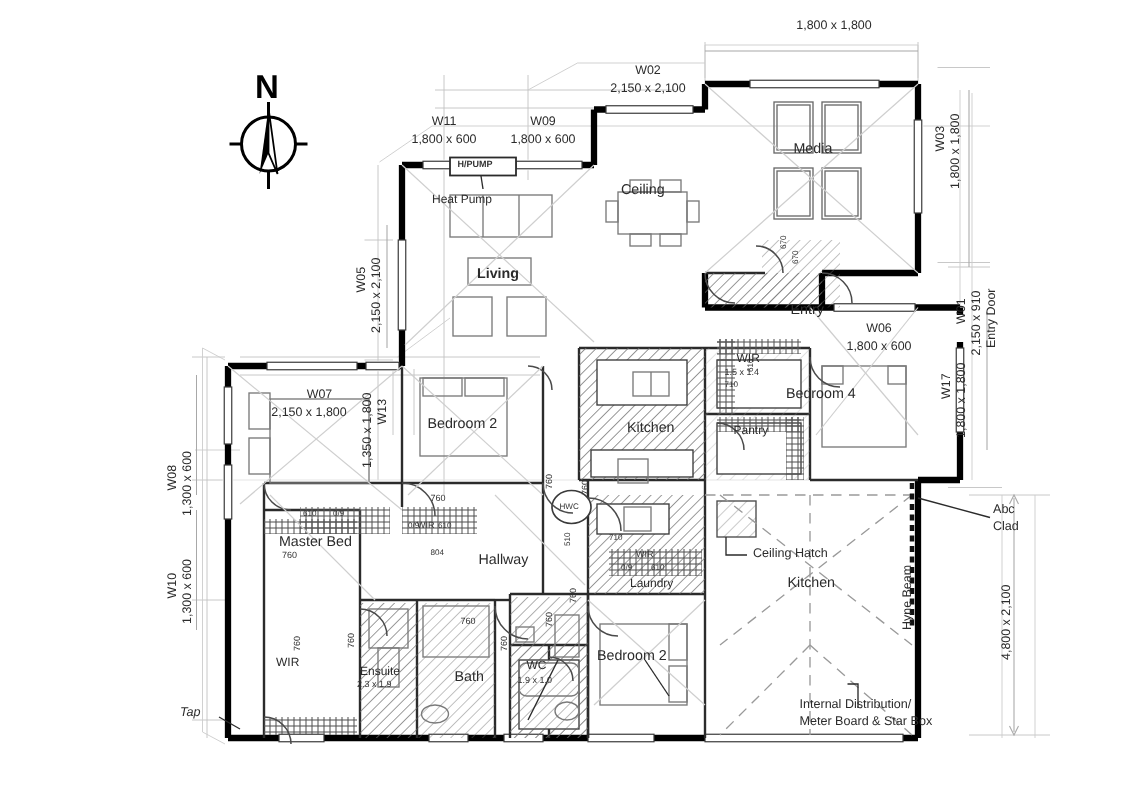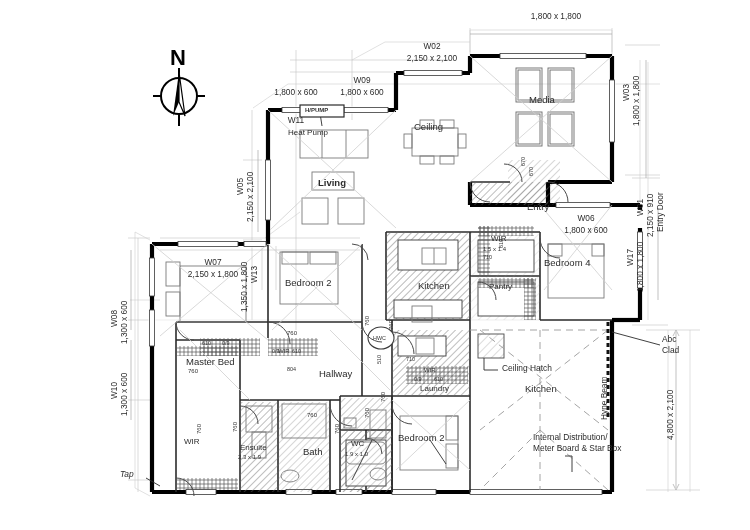--- a/index.html
+++ b/index.html
@@ -407,37 +407,37 @@
       <line x1="131" y1="250" x2="131" y2="330"></line>
       <line x1="131" y1="340" x2="131" y2="420"></line>
       <line x1="258" y1="150" x2="258" y2="232"></line>
     </g>
   </svg>
 
   <div class="lbl ncomp" style="left:170px;top:46px;">N</div>
 
   <div class="lbl dim" style="left:496px;top:12px;width:120px;">1,800 x 1,800</div>
 
-  <div class="lbl dim" style="left:262px;top:76px;width:68px;margin-top:40px;">W11</div>
+  <div class="lbl dim" style="left:262px;top:76px;width:68px;">W11</div>
   <div class="lbl dim" style="left:252px;top:88px;width:88px;">1,800 x 600</div>
 
   <div class="lbl dim" style="left:328px;top:76px;width:68px;">W09</div>
   <div class="lbl dim" style="left:318px;top:88px;width:88px;">1,800 x 600</div>
 
   <div class="lbl dim" style="left:396px;top:42px;width:72px;">W02</div>
   <div class="lbl dim" style="left:386px;top:54px;width:92px;">2,150 x 2,100</div>
 
   <div class="lbl dim rot90" style="left:622px;top:62px;height:60px;">W03</div>
   <div class="lbl dim rot90" style="left:632px;top:58px;height:86px;">1,800 x 1,800</div>
 
   <div class="lbl dim rot90" style="left:236px;top:168px;height:36px;">W05</div>
   <div class="lbl dim rot90" style="left:246px;top:152px;height:90px;">2,150 x 2,100</div>
 
   <div class="lbl dim" style="left:180px;top:258px;width:66px;">W07</div>
-  <div class="lbl dim" style="left:166px;top:270px;width:94px;">2,150 x 1,800</div>
+  <div class="lbl dim" style="left:166px;top:270px;width:80px;">2,150 x 1,800</div>
   <div class="lbl dim rot90" style="left:250px;top:256px;height:36px;">W13</div>
   <div class="lbl dim rot90" style="left:240px;top:252px;height:70px;">1,350 x 1,800</div>
 
   <div class="lbl dim rot90" style="left:110px;top:300px;height:36px;">W08</div>
   <div class="lbl dim rot90" style="left:120px;top:288px;height:68px;">1,300 x 600</div>
   <div class="lbl dim rot90" style="left:110px;top:372px;height:36px;">W10</div>
   <div class="lbl dim rot90" style="left:120px;top:360px;height:68px;">1,300 x 600</div>
 
   <div class="lbl dim" style="left:556px;top:214px;width:60px;">W06</div>
   <div class="lbl dim" style="left:542px;top:226px;width:88px;">1,800 x 600</div>
@@ -462,39 +462,39 @@
   <div class="lbl roomsm" style="left:288px;top:129px;">Heat Pump</div>
 
   <div class="lbl room" style="left:529px;top:95px;">Media</div>
   <div class="lbl room" style="left:414px;top:122px;">Ceiling</div>
   <div class="lbl room" style="left:318px;top:178px;font-weight:bold;">Living</div>
   <div class="lbl room" style="left:527px;top:202px;">Entry</div>
   <div class="lbl room" style="left:418px;top:281px;">Kitchen</div>
   <div class="lbl roomsm" style="left:489px;top:283px;">Pantry</div>
   <div class="lbl roomsm" style="left:491px;top:235px;">WIR</div>
   <div class="lbl tiny" style="left:483px;top:246px;">1.5 x 1.4</div>
-  <div class="lbl room" style="left:544px;top:258px;text-align:right;">Bedroom 4</div>
+  <div class="lbl room" style="left:524px;top:258px;text-align:right;">Bedroom 4</div>
   <div class="lbl room" style="left:285px;top:278px;">Bedroom 2</div>
   <div class="lbl room" style="left:398px;top:433px;">Bedroom 2</div>
   <div class="lbl room" style="left:186px;top:357px;">Master Bed</div>
   <div class="lbl roomsm" style="left:184px;top:438px;">WIR</div>
   <div class="lbl tiny" style="left:278px;top:348px;">WIR</div>
   <div class="lbl tiny" style="left:424px;top:367px;">WIR</div>
   <div class="lbl roomsm" style="left:240px;top:444px;">Ensuite</div>
   <div class="lbl tiny" style="left:238px;top:454px;">2.3 x 1.9</div>
   <div class="lbl room" style="left:303px;top:447px;">Bath</div>
   <div class="lbl roomsm" style="left:351px;top:440px;">WC</div>
   <div class="lbl tiny" style="left:345px;top:451px;">1.9 x 1.0</div>
   <div class="lbl room" style="left:319px;top:369px;">Hallway</div>
   <div class="lbl roomsm" style="left:420px;top:349px;margin-top:36px;">Laundry</div>
   <div class="lbl room" style="left:525px;top:384px;">Kitchen</div>
   <div class="lbl tiny2" style="left:373px;top:335px;">HWC</div>
 
   <div class="lbl note" style="left:502px;top:364px;">Ceiling Hatch</div>
-  <div class="lbl note" style="left:533px;top:432px;line-height:1.3;">Internal Distribution/
+  <div class="lbl note" style="left:533px;top:464px;line-height:1.3;">Internal Distribution/
 Meter Board &amp; Star Box</div>
 
   <div class="lbl tiny rot90" style="left:388px;top:310px;height:20px;">760</div>
   <div class="lbl tiny" style="left:287px;top:330px;">760</div>
   <div class="lbl tiny" style="left:188px;top:368px;">760</div>
   <div class="lbl tiny rot90" style="left:196px;top:414px;height:20px;">760</div>
   <div class="lbl tiny rot90" style="left:232px;top:412px;height:20px;">760</div>
   <div class="lbl tiny" style="left:307px;top:412px;">760</div>
   <div class="lbl tiny rot90" style="left:334px;top:414px;height:20px;">760</div>
   <div class="lbl tiny rot90" style="left:380px;top:382px;height:20px;">760</div>

